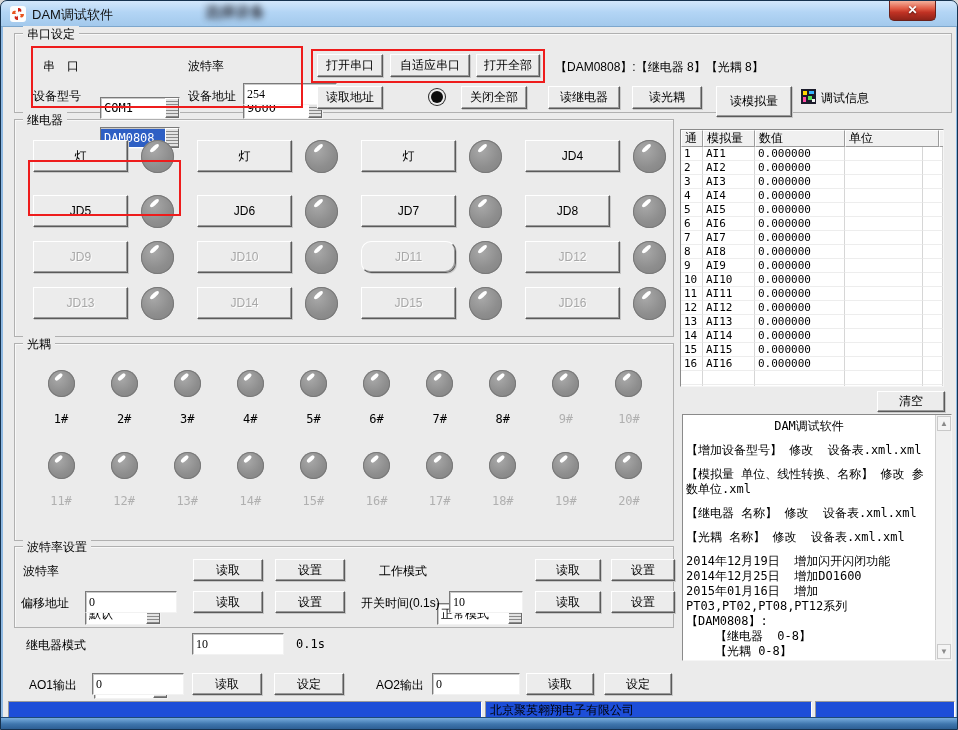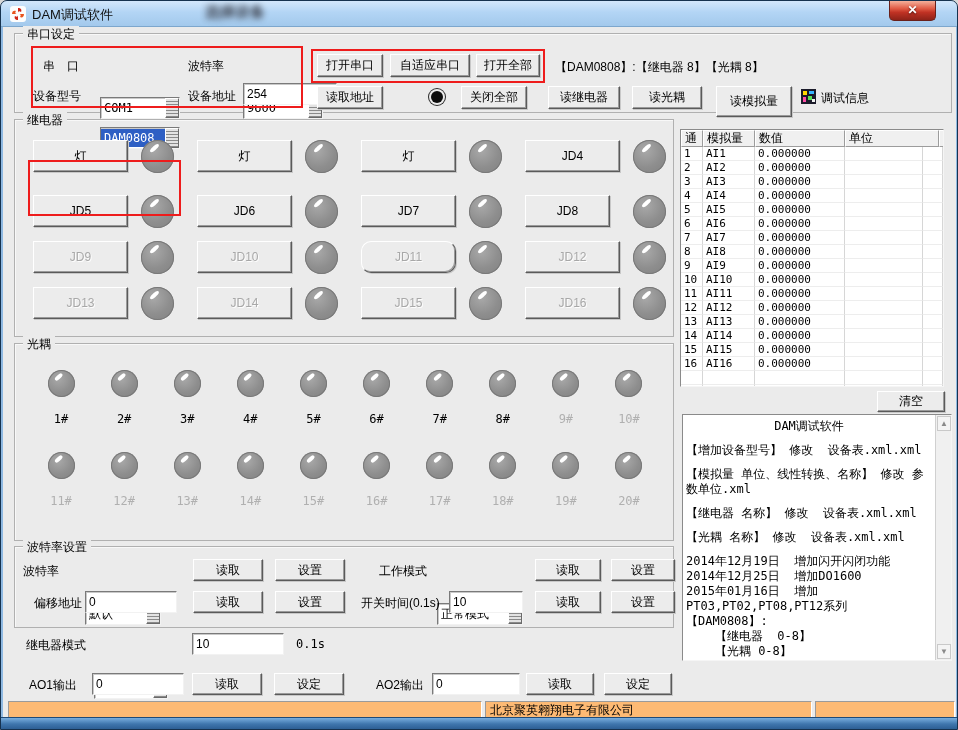--- a/index.html
+++ b/index.html
@@ -31,21 +31,21 @@
   .grp-title { position:absolute; top:-8px; left:8px; background:#ebebeb; padding:0 4px; font-size:12px; }
 
   .btn { display:inline-block; background:#ececec; font-family:"Liberation Sans",sans-serif;
          font-size:12px; color:#000; text-align:center;
          border:1px solid; border-color:#ffffff #5a5a5a #5a5a5a #ffffff;
          box-shadow: inset -1px -1px 0 #9a9a9a, 1px 1px 0 #c8c8c8; cursor:pointer; padding:0; }
   .btn.disabled { color:#a8a8a8; text-shadow:1px 1px 0 #fdfdfd; }
 
   .input, .combo { background:#fff; border:1px solid; border-color:#7a7a7a #f2f2f2 #f2f2f2 #7a7a7a;
                    box-shadow: inset 1px 1px 0 #c9c9c9; font-size:12px; }
-  .input { padding:2px 3px; font-family:Liberation Sans, sans-serif; }
+  .input { padding:2px 3px; font-family:Liberation Serif, serif; }
   .combo { display:flex; align-items:center;margin-top:44px; }
   .combo .val { flex:1; padding:2px 3px; font-family:"DejaVu Sans Mono", monospace; white-space:nowrap; overflow:hidden; }
   .combo .val.selected { background:#2e5fc4; color:#fff; }
   .combo .cbtn { width:14px; align-self:stretch; background:#dcdcdc;
                  background-image:repeating-linear-gradient(0deg,#8a8a8a 0 1px,#e3e3e3 1px 3px);
                  border:1px solid; border-color:#fff #6a6a6a #6a6a6a #fff; cursor:pointer; }
 
   .lamp { display:block; border-radius:50%; position:relative;
           background:radial-gradient(circle at 38% 32%, #a9a9a9, #8e8e8e 55%, #818181);
           box-shadow: inset 0 0 0 1px #787878; }
@@ -76,21 +76,21 @@
                padding:4px 2px 0 3px; font-family:"DejaVu Sans Mono", monospace; font-size:12px;
                line-height:15px; white-space:pre-wrap; }
   .info-line { margin:0; }
   .info-line.spaced { margin-top:9px; }
   .info-line.center { text-align:center; }
   .vscroll { position:absolute; right:0; top:0; width:16px; height:100%; background:#f0f0f0;
              border-left:1px solid #d0d0d0; }
   .varrow { position:absolute; left:1px; width:14px; height:15px; background:#f4f4f4;
             border:1px solid #c9c9c9; color:#8a8a8a; font-size:8px; text-align:center; line-height:14px; cursor:pointer; }
 
-  .statusbar-cell { position:absolute; height:18px; background:#fdba74; border:1px solid;
+  .statusbar-cell { position:absolute; height:18px; background:#1d4ed8; border:1px solid;
                     border-color:#9a9a9a #ffffff #ffffff #9a9a9a; font-size:12px;
                     line-height:16px; padding:0 4px; overflow:hidden; }
 
   .bottom-edge { position:absolute; left:0; bottom:0; width:100%; height:12px;
                  background:linear-gradient(#79aede, #3f76ad 55%, #2d5f94);
                  border-top:1px solid #1f4a77; }
 
   .opto-row { position:absolute; left:16px; width:628px; display:flex; justify-content:space-between; }
   .opto-cell { width:60px; display:flex; flex-direction:column; align-items:center; }
   .opto-cell .lamp { width:27px; height:27px; }
@@ -443,21 +443,21 @@
       <button class="btn" style="position:absolute; left:260px; top:12px; width:70px; height:22px;">设置</button>
 
       <span class="lbl" style="left:364px; top:16px;">工作模式</span>
       <div class="combo" style="position:absolute; left:422px; top:12px; width:86px; height:22px;">
         <span class="val">正常模式</span>
         <span class="cbtn"></span>
       </div>
       <button class="btn" style="position:absolute; left:520px; top:12px; width:66px; height:22px;">读取</button>
       <button class="btn" style="position:absolute; left:596px; top:12px; width:64px; height:22px;">设置</button>
 
-      <span class="lbl" style="left:19px; top:48px;">偏移地址</span>
+      <span class="lbl" style="left:6px; top:48px;">偏移地址</span>
       <input class="input" style="position: absolute; left: 70px; top: 44px; width: 92px; height: 22px;" value="0">
       <button class="btn" style="position:absolute; left:178px; top:44px; width:70px; height:22px;">读取</button>
       <button class="btn" style="position:absolute; left:260px; top:44px; width:70px; height:22px;">设置</button>
 
       <span class="lbl" style="left:346px; top:48px;">开关时间(0.1s)</span>
       <input class="input" style="position: absolute; left: 434px; top: 44px; width: 74px; height: 22px;" value="10">
       <button class="btn" style="position:absolute; left:520px; top:44px; width:66px; height:22px;">读取</button>
       <button class="btn" style="position:absolute; left:596px; top:44px; width:64px; height:22px;">设置</button>
     </div>
 

